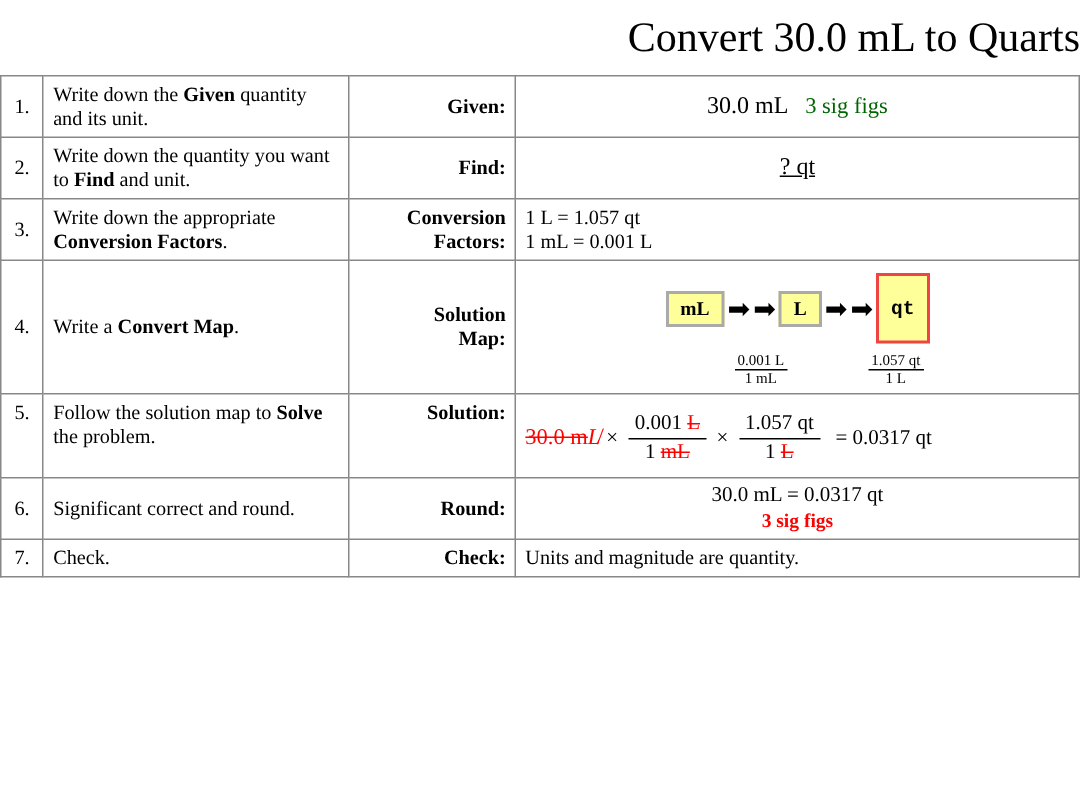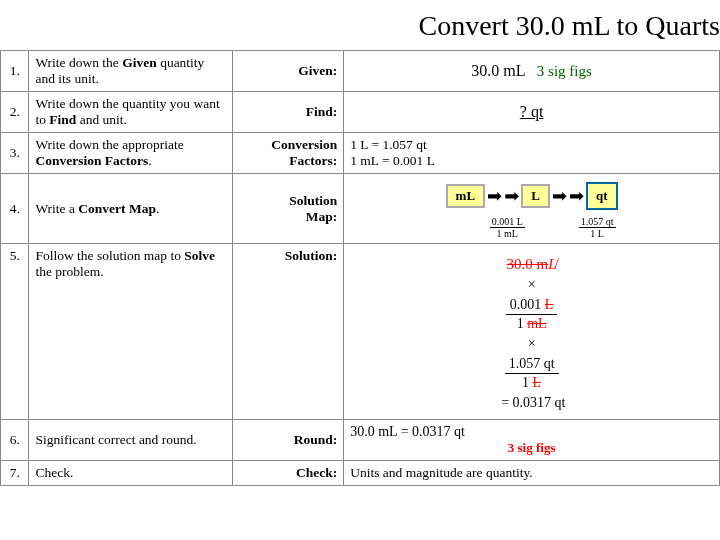--- a/index.html
+++ b/index.html
@@ -70,38 +70,38 @@
     }
     .box-l {
       background: #ffff99;
       border: 2px solid #aaa;
       padding: 2px 8px;
       font-size: 13px;
       font-weight: bold;
     }
     .box-qt {
       background: #ffff99;
-      border: 2px solid #0369a1;
-      padding: 4px 8px;
-      font-size: 13px;
-      font-weight: bold;
+      border: 2px solid #ef4444;
+      padding: 14px 8px;
+      font-size: 13px;
+      font-weight: bold;
+      font-family: Liberation Mono, monospace;
     }
     
     .solution-row td {
       vertical-align: top;
     }
     .solution-formula {
       display: flex;
       align-items: center;
-      justify-content: flex-end;
+      justify-content: flex-start;
       padding: 8px 0 4px 0;
       font-size: 14px;
       gap: 4px;
       flex-wrap: wrap;
-      flex-direction: column;
     }
     .fraction {
       display: inline-flex;
       flex-direction: column;
       align-items: center;
       margin: 0 3px;
     }
     .fraction .num {
       border-bottom: 1.5px solid #000;
       padding: 0 4px 1px 4px;
@@ -115,21 +115,21 @@
     }
     .ml-strike {
       text-decoration: line-through;
       color: red;
     }
     .l-strike {
       text-decoration: line-through;
       color: red;
     }
     .round-result {
-      text-align: left;
+      text-align: center;
       font-size: 14px;
     }
     .round-sigsigs {
       color: red;
       font-weight: bold;
       display: block;
       text-align: center;
       font-size: 13px;
     }
     .check-content {

